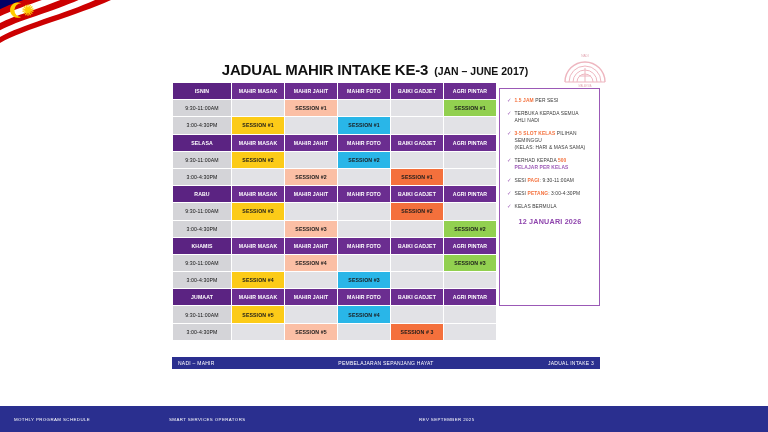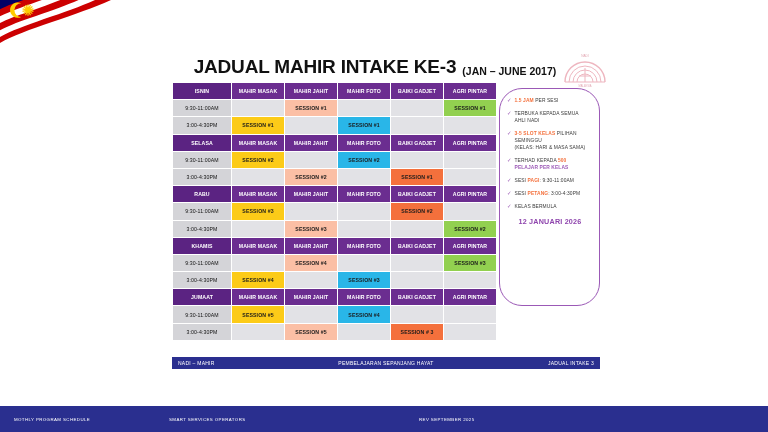--- a/index.html
+++ b/index.html
@@ -12,21 +12,21 @@
   
   #flag{position:absolute;left:0;top:0;width:160px;height:66px;overflow:hidden;pointer-events:none;}
   #flag svg{display:block;}
 
   
   #title-wrap{
     position:absolute;left:175px;top:56px;width:400px;height:22px;
     display:flex;align-items:flex-end;justify-content:center;gap:6px;
   }
   #title-main{
-    font-size:19px;font-weight:bold;color:#111111;letter-spacing:-0.2px;white-space:nowrap;
+    font-size:15px;font-weight:bold;color:#111111;letter-spacing:-0.2px;white-space:nowrap;
   }
   #title-sub{
     font-size:10.5px;font-weight:bold;color:#111111;white-space:nowrap;padding-bottom:1px;
   }
 
   
   #corner-logo{position:absolute;left:557px;top:46px;width:56px;height:42px;opacity:.55;}
 
   
   #schedule{
@@ -62,21 +62,21 @@
     background:#2A2F8F;color:#ffffff;font-size:5px;
     display:flex;align-items:center;letter-spacing:.25px;
   }
   #table-footer .tf-l{padding-left:6px;width:33%;text-align:left;}
   #table-footer .tf-c{width:34%;text-align:center;}
   #table-footer .tf-r{width:33%;text-align:right;padding-right:6px;}
 
   
   #info-panel{
     position:absolute;left:499px;top:88px;width:101px;height:218px;
-    border:1.2px solid #9B59B6;border-radius:23px;background:#ffffff;
+    border:1.2px solid #9B59B6;border-radius:0;background:#ffffff;
     padding:8px 6px 6px 7px;box-sizing:border-box;
   }
   .info-item{
     display:flex;align-items:flex-start;gap:3px;margin-bottom:5.5px;
   }
   .info-item .tick{color:#9B59B6;font-size:5.4px;line-height:7px;flex:0 0 auto;padding-top:.4px;}
   .info-item .txt{font-size:4.9px;line-height:7.2px;color:#3a3a3a;letter-spacing:.1px;}
   .info-item .txt b{color:#F4703C;font-weight:bold;}
   .info-item .txt .pl{color:#9B59B6;font-weight:bold;}
   #info-date{

